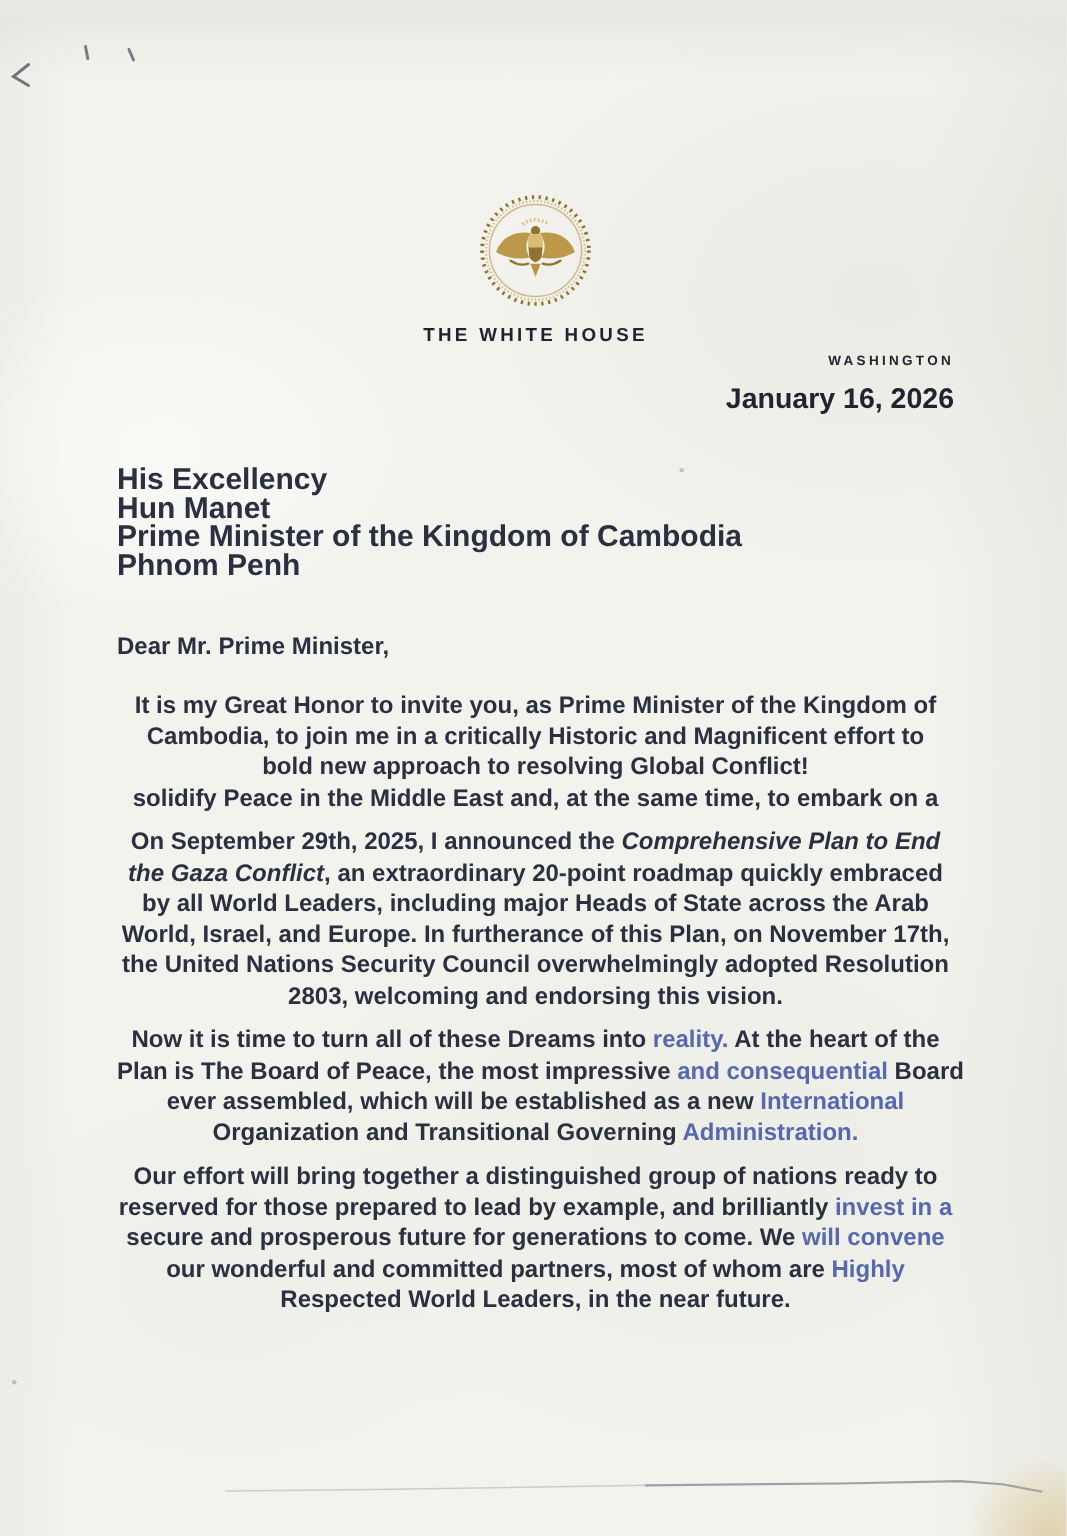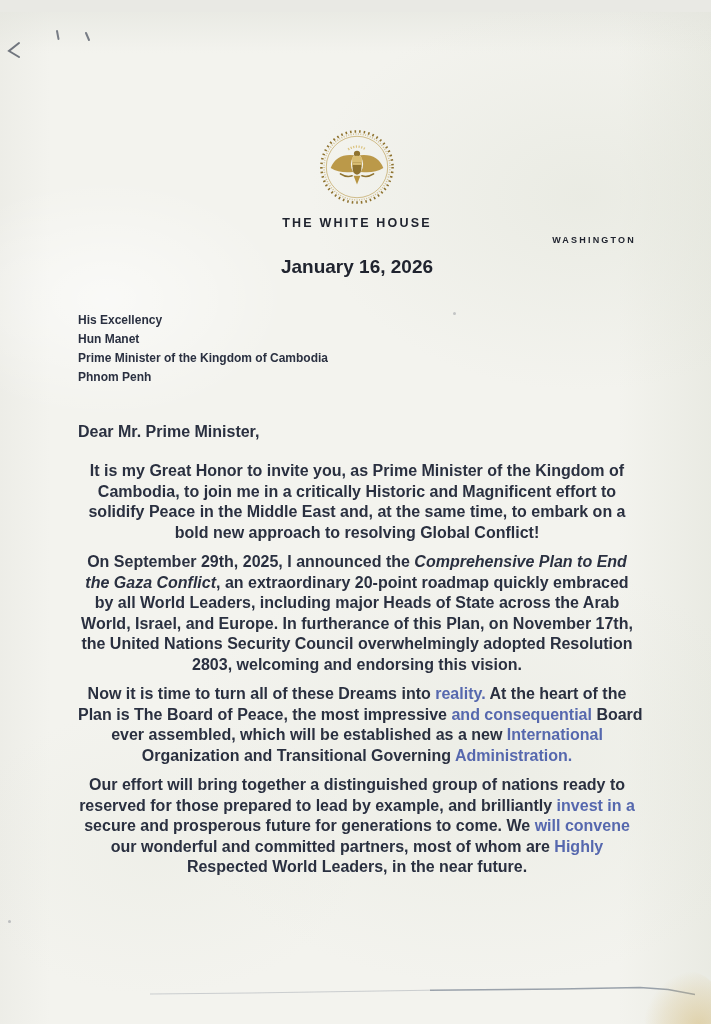--- a/index.html
+++ b/index.html
@@ -24,22 +24,22 @@
       radial-gradient(ellipse 420px 300px at 82% 18%, rgba(221,224,212,.40), transparent 65%),
       radial-gradient(ellipse 520px 360px at 68% 74%, rgba(223,226,214,.35), transparent 60%),
       radial-gradient(ellipse 340px 240px at 22% 82%, rgba(228,230,220,.30), transparent 60%),
       linear-gradient(180deg, rgba(226,227,220,.55) 0%, rgba(244,244,239,0) 4%),
       linear-gradient(90deg, rgba(232,232,226,.55) 0%, rgba(244,244,239,0) 7%, rgba(244,244,239,0) 87%, rgba(224,226,216,.5) 100%);
   }
   .letter{position:absolute;left:78px;top:96px;width:558px;color:var(--ink);}
   .seal{width:78px;height:78px;margin:20px auto 0;display:block;}
   .org{margin-top:10px;text-align:center;font-size:12.5px;font-weight:700;letter-spacing:2.2px;color:var(--ink-dark);}
   .loc{margin-top:5px;text-align:right;font-size:9px;font-weight:700;letter-spacing:2.2px;color:var(--ink-dark);}
-  .date{margin-top:11px;text-align:center;font-size:19px;font-weight:700;color:var(--ink-dark);}
-  .recipient{margin-top:33px;font-size:12px;line-height:19px;font-weight:700;}
+  .date{margin-top:11px;text-align:right;font-size:19px;font-weight:700;color:var(--ink-dark);}
+  .recipient{margin-top:33px;font-size:20px;line-height:19px;font-weight:700;}
   .salutation{margin-top:34px;font-size:16px;line-height:21px;font-weight:700;}
   .body{margin-top:19px;font-size:16px;line-height:20.5px;font-weight:700;}
   .body p{margin:0 0 9px 0;text-align:center;}
   .line{display:block;white-space:pre;}
   .italic{font-style:italic;}
   .blue{color:var(--blue);}
   .marks{position:absolute;left:0;top:0;}
   .speck{position:absolute;border-radius:50%;background:#4a5160;}
   .crease{position:absolute;left:0;top:955px;width:711px;height:45px;}
   .smudge{
@@ -94,22 +94,22 @@
       <div class="line">Prime Minister of the Kingdom of Cambodia</div>
       <div class="line">Phnom Penh</div>
     </div>
 
     <div class="salutation">Dear Mr. Prime Minister,</div>
 
     <div class="body">
         <p>
           <span class="line"><span>It is my Great Honor to invite you, as Prime Minister of the Kingdom of</span></span>
           <span class="line"><span>Cambodia, to join me in a critically Historic and Magnificent effort to</span></span>
+          <span class="line"><span>bold new approach to resolving Global Conflict!</span></span>
           <span class="line"><span>solidify Peace in the Middle East and, at the same time, to embark on a</span></span>
-          <span class="line"><span>bold new approach to resolving Global Conflict!</span></span>
         </p>
         <p>
           <span class="line"><span>On September 29th, 2025, I announced the </span><span class="italic">Comprehensive Plan to End</span></span>
           <span class="line"><span class="italic">the Gaza Conflict</span><span>, an extraordinary 20-point roadmap quickly embraced</span></span>
           <span class="line"><span>by all World Leaders, including major Heads of State across the Arab</span></span>
           <span class="line"><span>World, Israel, and Europe. In furtherance of this Plan, on November 17th,</span></span>
           <span class="line"><span>the United Nations Security Council overwhelmingly adopted Resolution</span></span>
           <span class="line"><span>2803, welcoming and endorsing this vision.</span></span>
         </p>
         <p>

